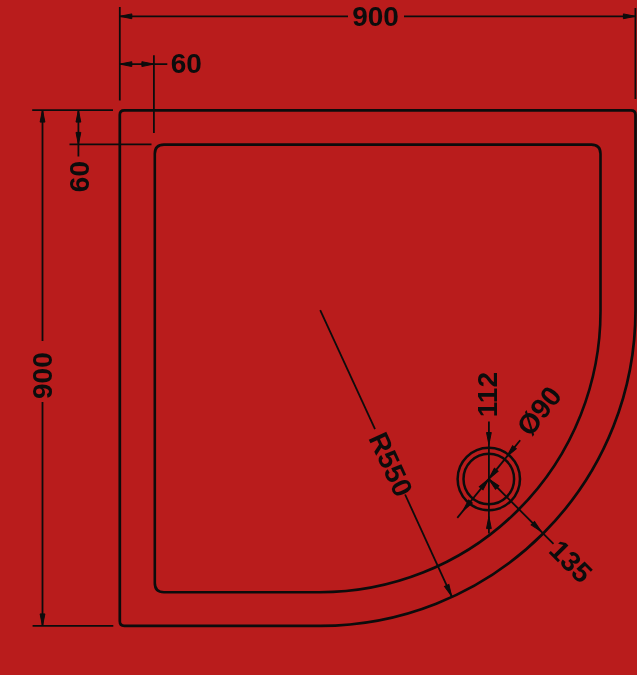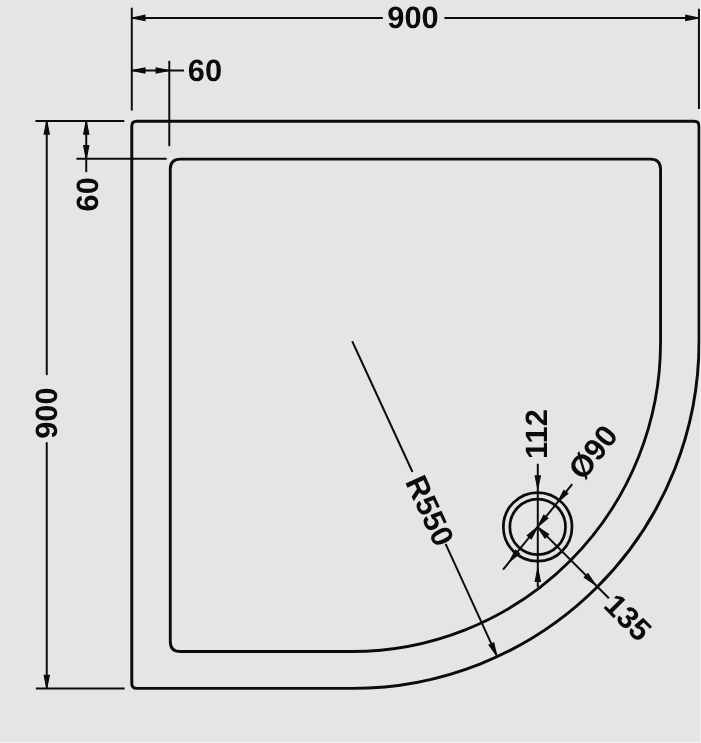--- a/index.html
+++ b/index.html
@@ -1,16 +1,16 @@
 <!DOCTYPE html>
 <html><head>
 <meta charset="utf-8">
 <style>
   html,body{margin:0;padding:0;background:#ffffff;}
-  .wrap{width:637px;height:675px;position:relative;background:#e5e5e5;overflow:hidden;}
+  .wrap{width:637px;height:675px;position:relative;background:#b91c1c;overflow:hidden;}
   text{font-family:"Liberation Sans", sans-serif;font-weight:bold;fill:#0c0c0c;}
 </style>
 </head>
 <body>
 <div class="wrap">
 <svg width="637" height="675" viewBox="0 0 637 675" xmlns="http://www.w3.org/2000/svg">
   <defs>
     <path id="ah" d="M0 0 L-12 -2.4 L-12 2.4 Z" fill="#0c0c0c"></path>
   </defs>
   <g stroke="#0c0c0c" fill="none" stroke-linecap="butt">

